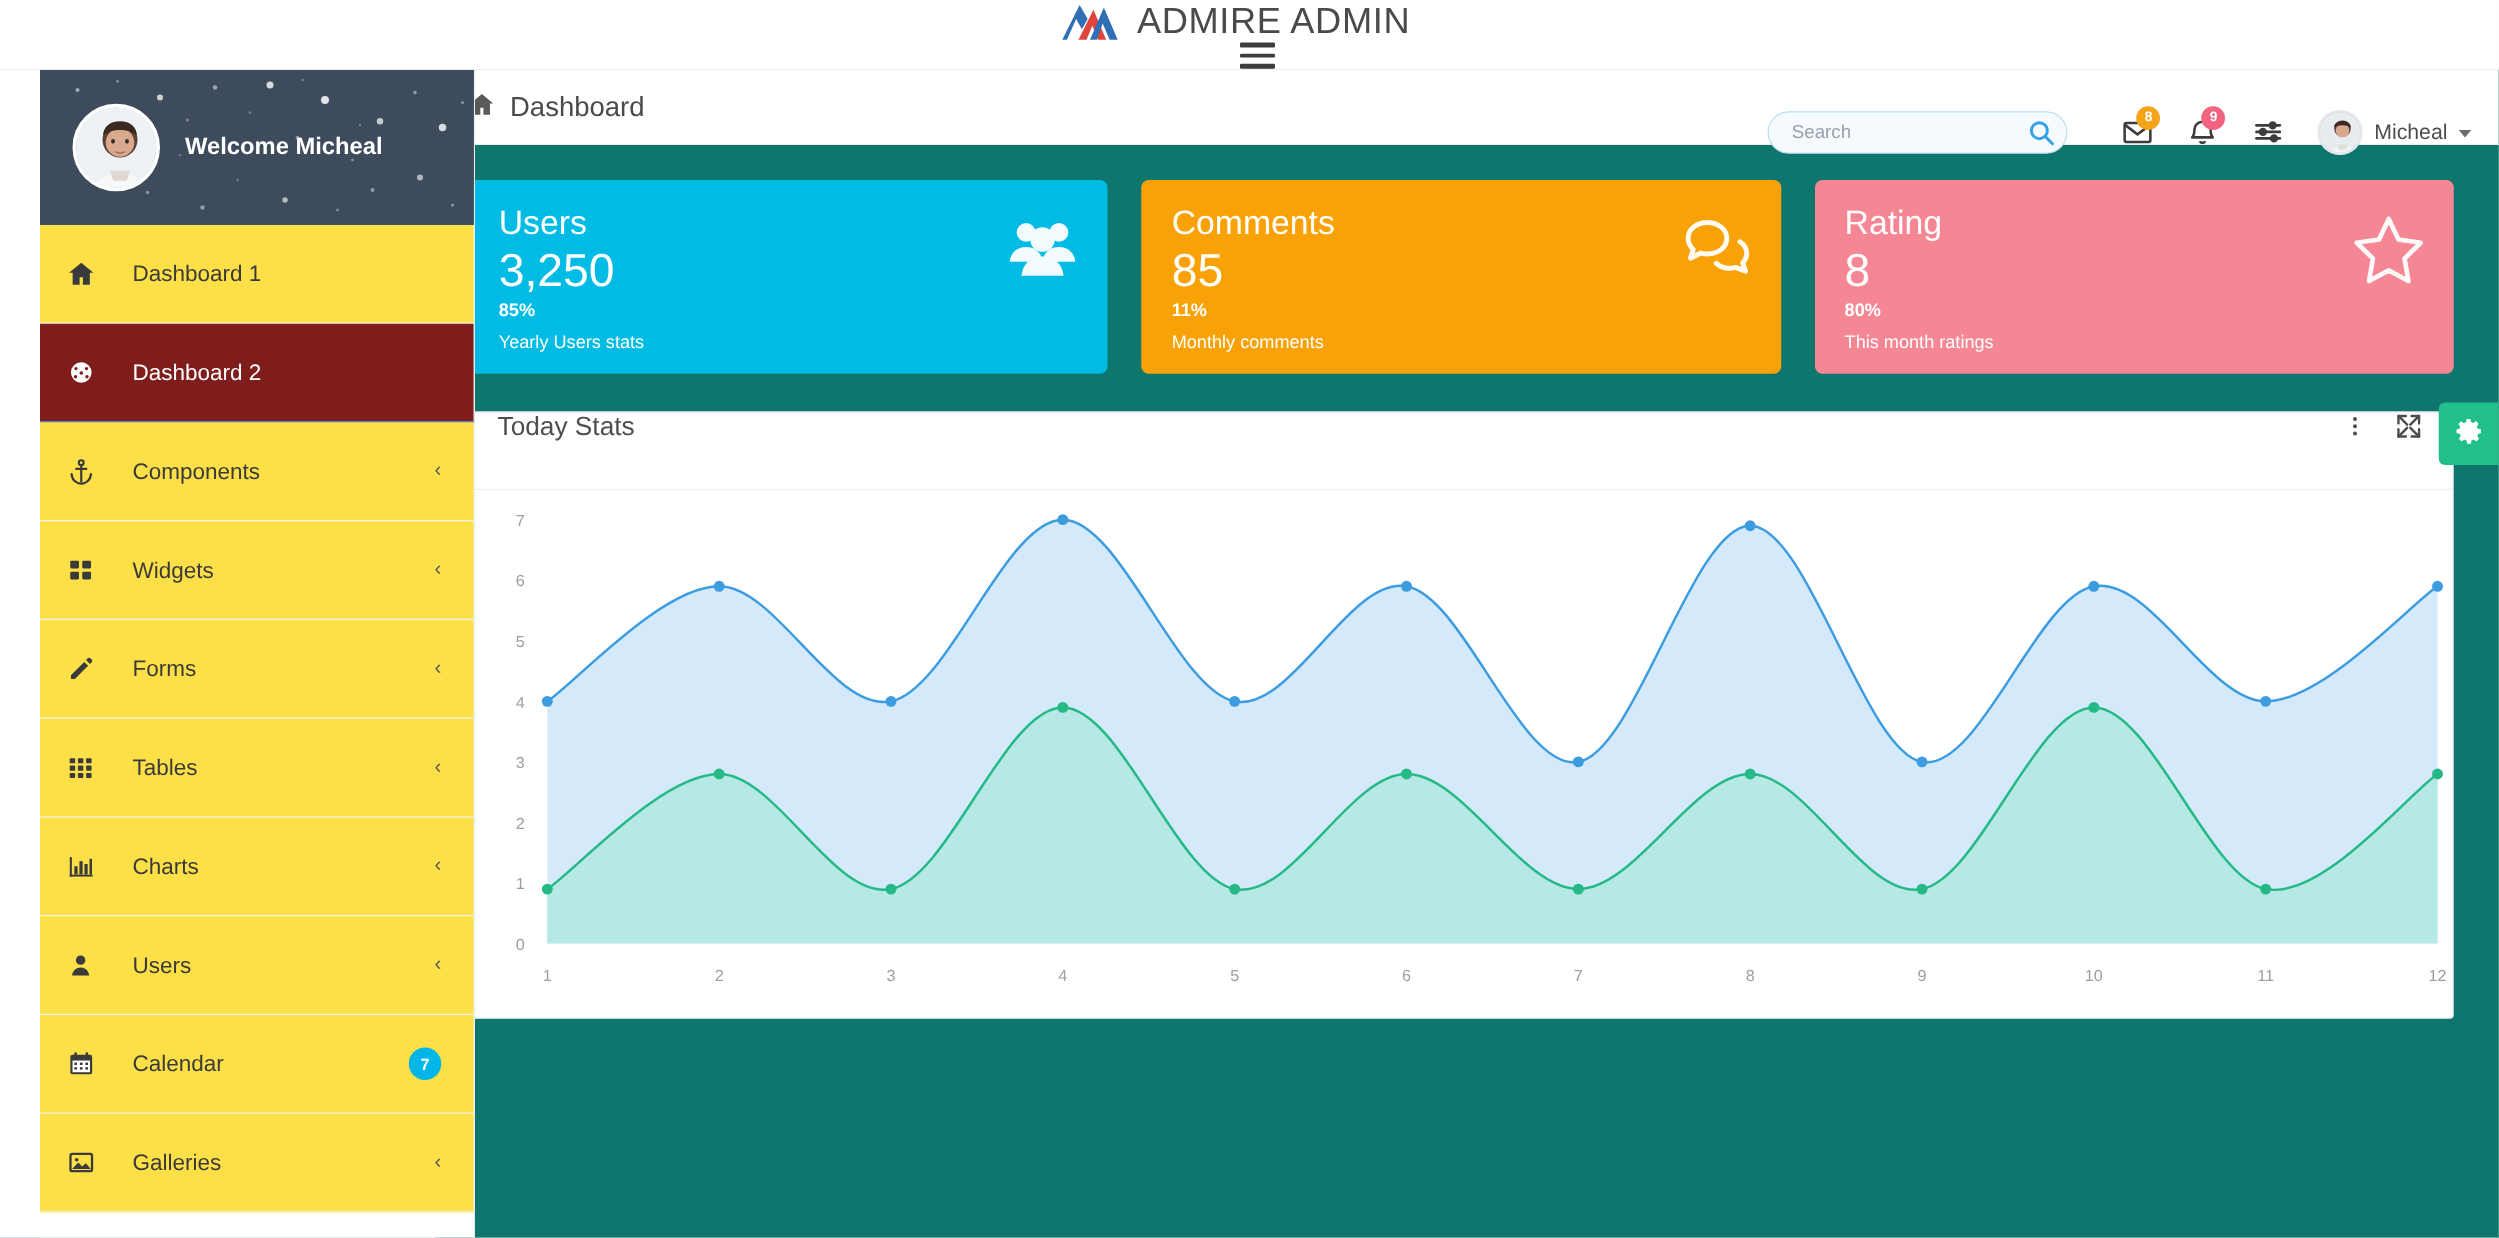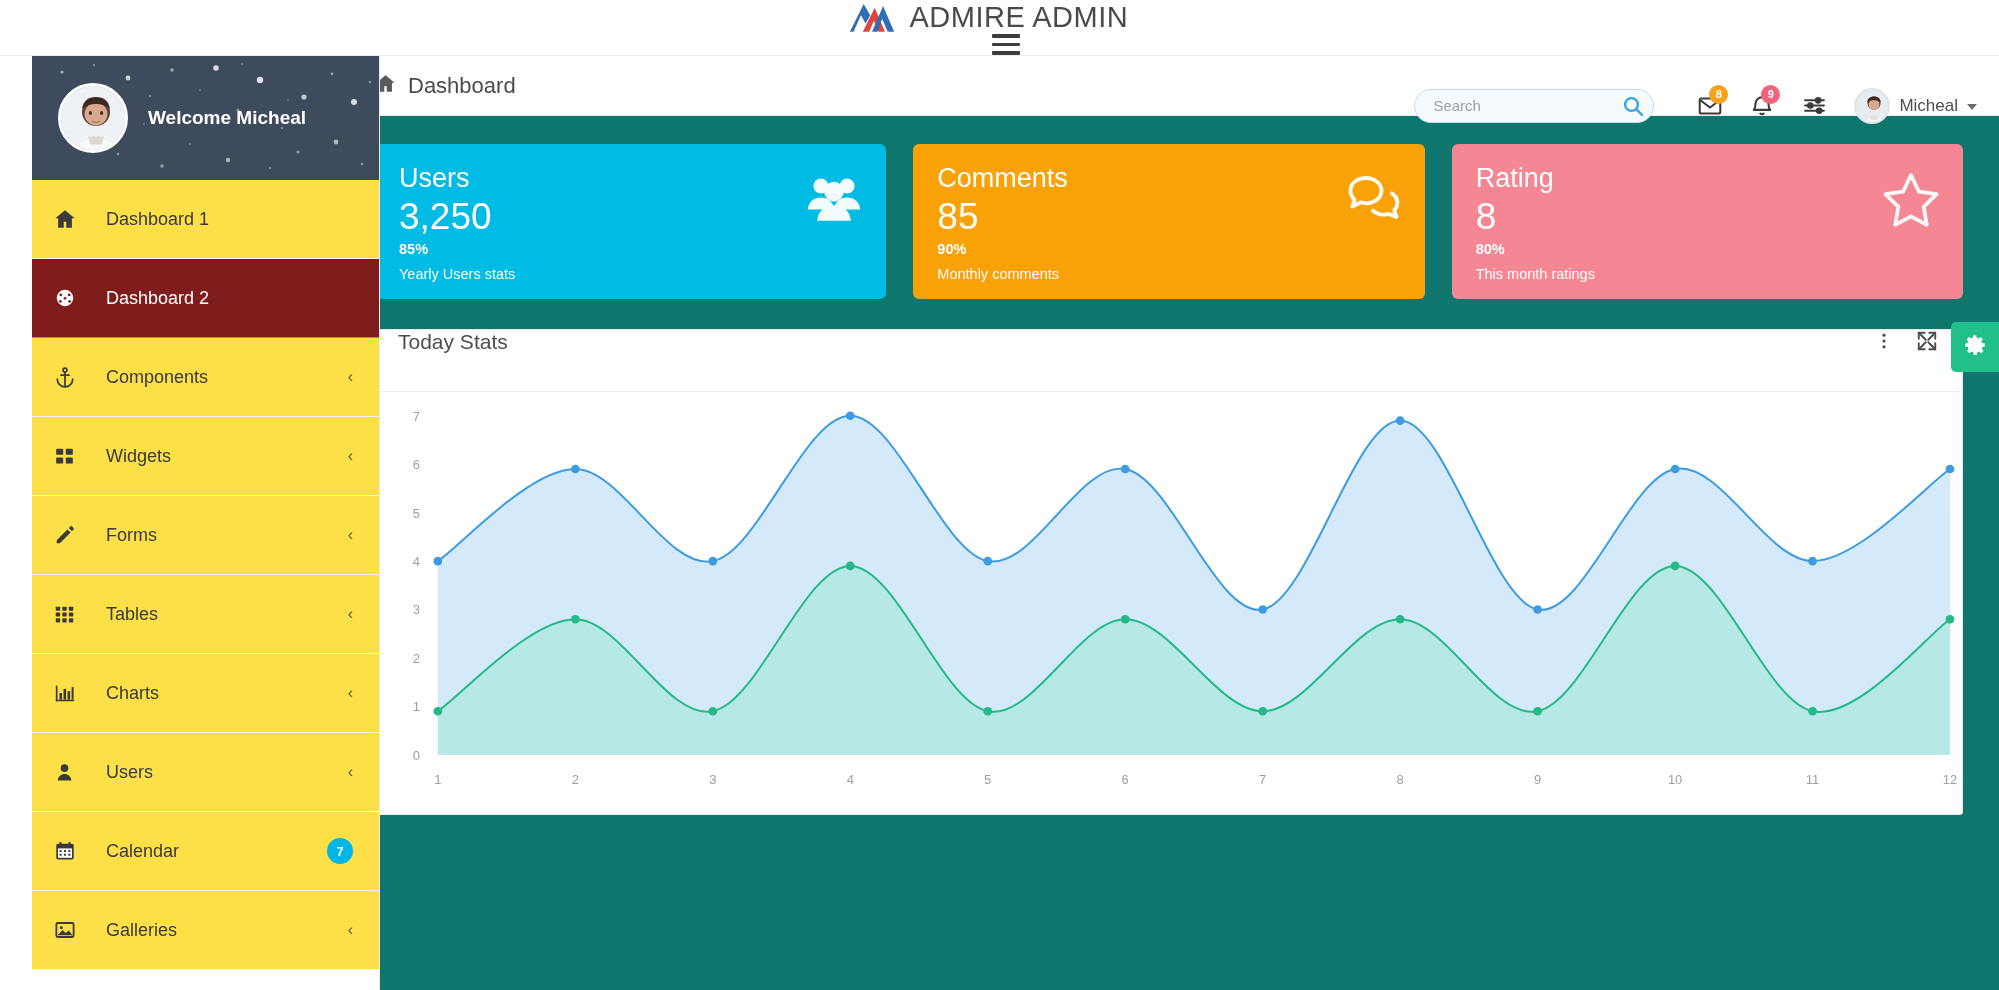--- a/index.html
+++ b/index.html
@@ -473,21 +473,21 @@
             <circle cx="46" cy="17" r="8"></circle>
             <path d="M32 42c.8-8 6.6-12.6 14-12.6S59.2 34 60 42Z"></path>
             <circle cx="32" cy="23" r="10.5"></circle>
             <path d="M14 54c1-10.4 8.4-16.4 18-16.4S49 43.6 50 54Z"></path>
           </svg></span>
       </div>
       <div class="stat-card" style="background: rgb(249, 162, 8);">
         <div class="stat-title">Comments</div>
         <div class="stat-value">85</div>
         <div class="stat-foot">
-          <span class="pct">90%</span>
+          <span class="pct">11%</span>
           <span>Monthly comments</span>
         </div>
         <span class="stat-icon"><svg viewBox="0 0 64 64" width="60" height="60" fill="none" stroke="#fff" stroke-width="4.2" stroke-linejoin="round">
             <path d="M8 22c0-8 7.6-13.4 16.4-13.4S41 14 41 22s-7.6 13.4-16.6 13.4c-2 0-3.8-.3-5.6-.8L10 39l2.4-7.4C9.6 29 8 25.7 8 22Z"></path>
             <path d="M32 43.4c4.6 3.8 11 5 16.4 3.4L57 50l-2.4-7c2-2.2 3.4-5 3.4-8 0-4-2.2-7.6-5.8-10" stroke-linecap="round"></path>
           </svg></span>
       </div>
       <div class="stat-card" style="background: rgb(245, 135, 148);">
         <div class="stat-title">Rating</div>
         <div class="stat-value">8</div>

